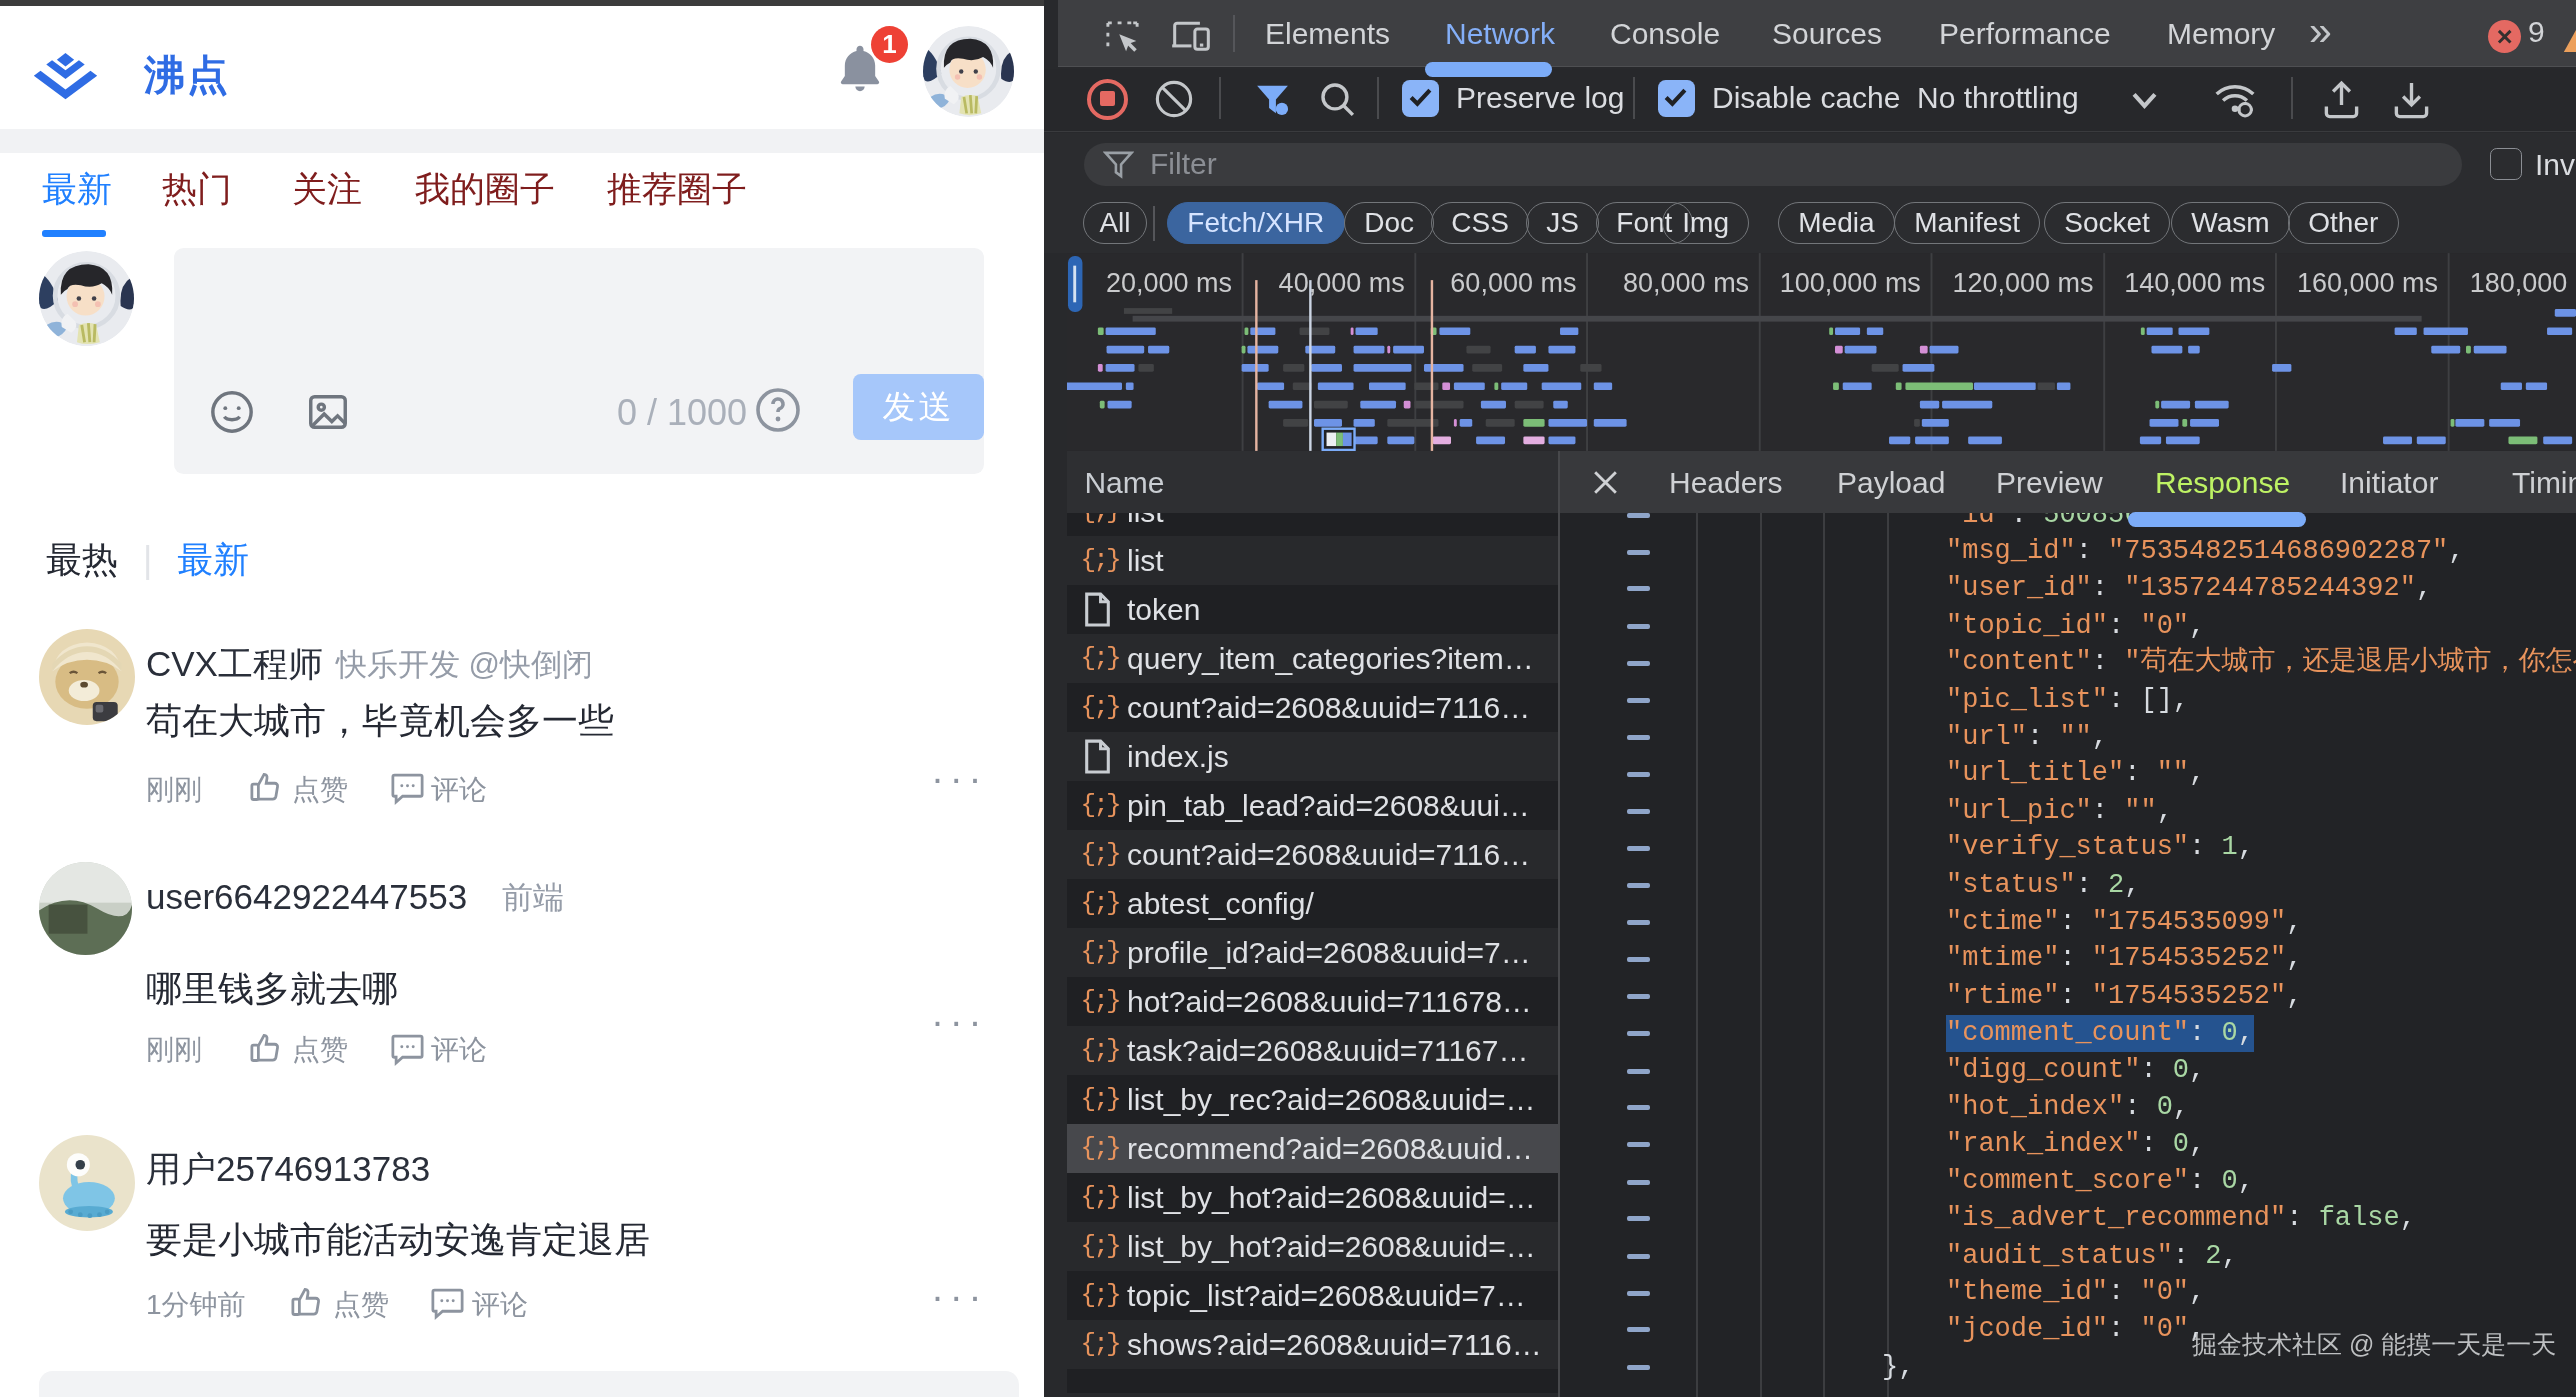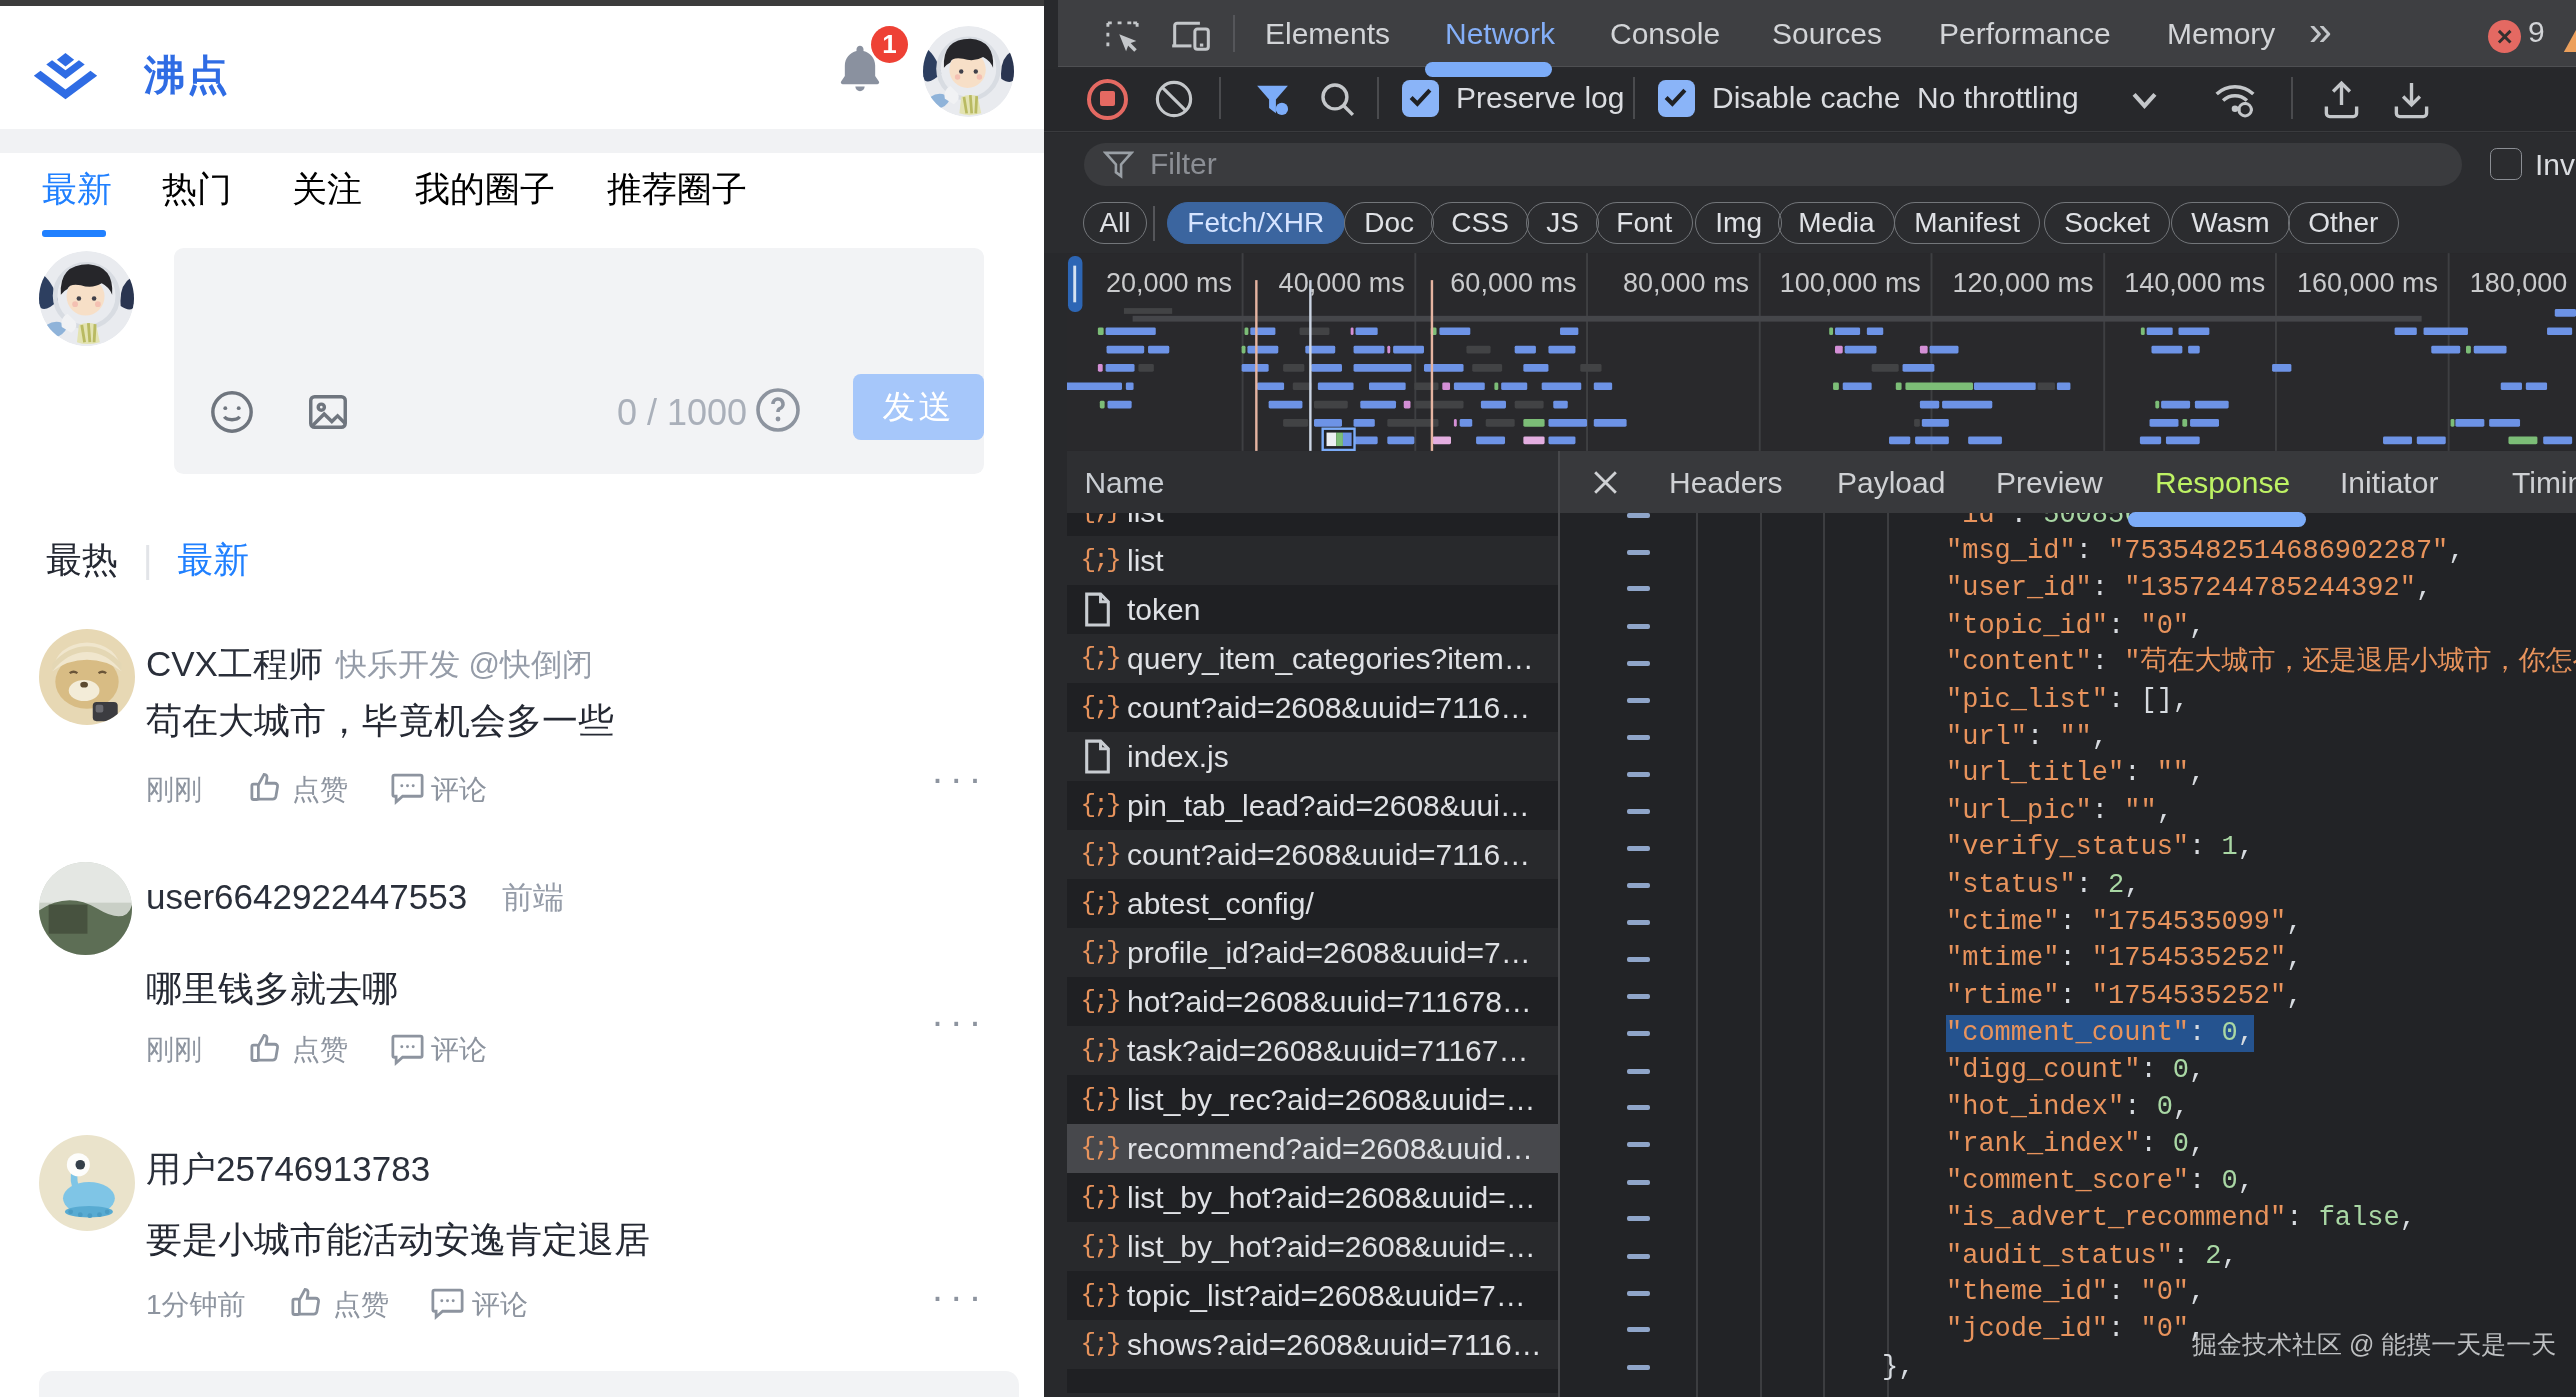--- a/index.html
+++ b/index.html
@@ -21,21 +21,21 @@
   
   #search { position:absolute; left:457px; top:29px; width:337px; height:81px; border:1.9px solid #d3d5d9; border-radius:11.6px; background:#fff; }
   #search .ph { position:absolute; left:31px; top:23px; font-size:32px; color:#a8adb5; letter-spacing:1px;}
   #search .btn { position:absolute; right:1.9px; top:1.9px; width:112px; height:73px; background:#f2f3f5; border-radius:0 8.7px 8.7px 0; }
 
   
   #bellwrap { position:absolute; left:832px; top:33px; }
   #badge { position:absolute; left:871px; top:20px; width:37px; height:37px; border-radius:50%; background:#ee4135; color:#fff; font-size:26px; text-align:center; line-height:37px; font-weight:700;}
 
   
-  .navtab { position:absolute; top:166px; font-size:35px; color:#000000; }
+  .navtab { position:absolute; top:166px; font-size:35px; color:#7f1d1d; }
   .navtab.act { color:#2080ff; }
   #navunderline { position:absolute; left:42px; top:230px; width:64px; height:6.8px; background:#2080ff; border-radius:2.9px;}
 
   
   .avatar { position:absolute; border-radius:50%; overflow:hidden; }
   #composebox { position:absolute; left:174px; top:248px; width:810px; height:226px; background:#f2f3f5; border-radius:9.6px; }
   #composebox .ph { position:absolute; left:35px; top:25px; font-size:36px; color:#8f96a0; }
   #cnt { position:absolute; left:617px; top:392px; font-size:36px; color:#aab0ba; }
   #sendbtn { position:absolute; left:679px; top:124px; width:131px; height:66px; background:#a6c7fa; border-radius:7.7px; color:#fff; font-size:33px; text-align:center; line-height:66px; letter-spacing:2.9px;}
 
@@ -366,21 +366,21 @@
     </div>
     <div class="abs" style="left:1446px;top:15.4px;width:32px;height:32px;border:1.9px solid #8b8e94;border-radius:6.8px"></div>
     <div class="abs" style="left:1491px;top:14.5px;font-size:30px;color:#dadce0">Inv</div>
     <div class="chip" style="left:39px;padding:0 15.4px;">All</div>
     <div class="abs" style="left:109px;top:73px;width:1.9px;height:35px;background:#55565a"></div>
     <div class="chip sel" style="left:123px;">Fetch/XHR</div>
     <div class="chip" style="left:300px;">Doc</div>
     <div class="chip" style="left:387px;">CSS</div>
     <div class="chip" style="left:482px;">JS</div>
     <div class="chip" style="left:552px;">Font</div>
-    <div class="chip" style="left:651px;">Img</div>
+    <div class="chip" style="left:618px;">Img</div>
     <div class="chip" style="left:734px;">Media</div>
     <div class="chip" style="left:850px;">Manifest</div>
     <div class="chip" style="left:1000px;">Socket</div>
     <div class="chip" style="left:1127px;">Wasm</div>
     <div class="chip" style="left:1244px;">Other</div>
   </div>
   <div id="overview"><svg width="1509" height="198" viewBox="0 0 1564 205">
         <rect width="1564" height="205" fill="#29292c"></rect>
         <rect x="181" y="0" width="2" height="205" fill="#3e3f42"></rect>
         <rect x="360" y="0" width="2" height="205" fill="#3e3f42"></rect>

